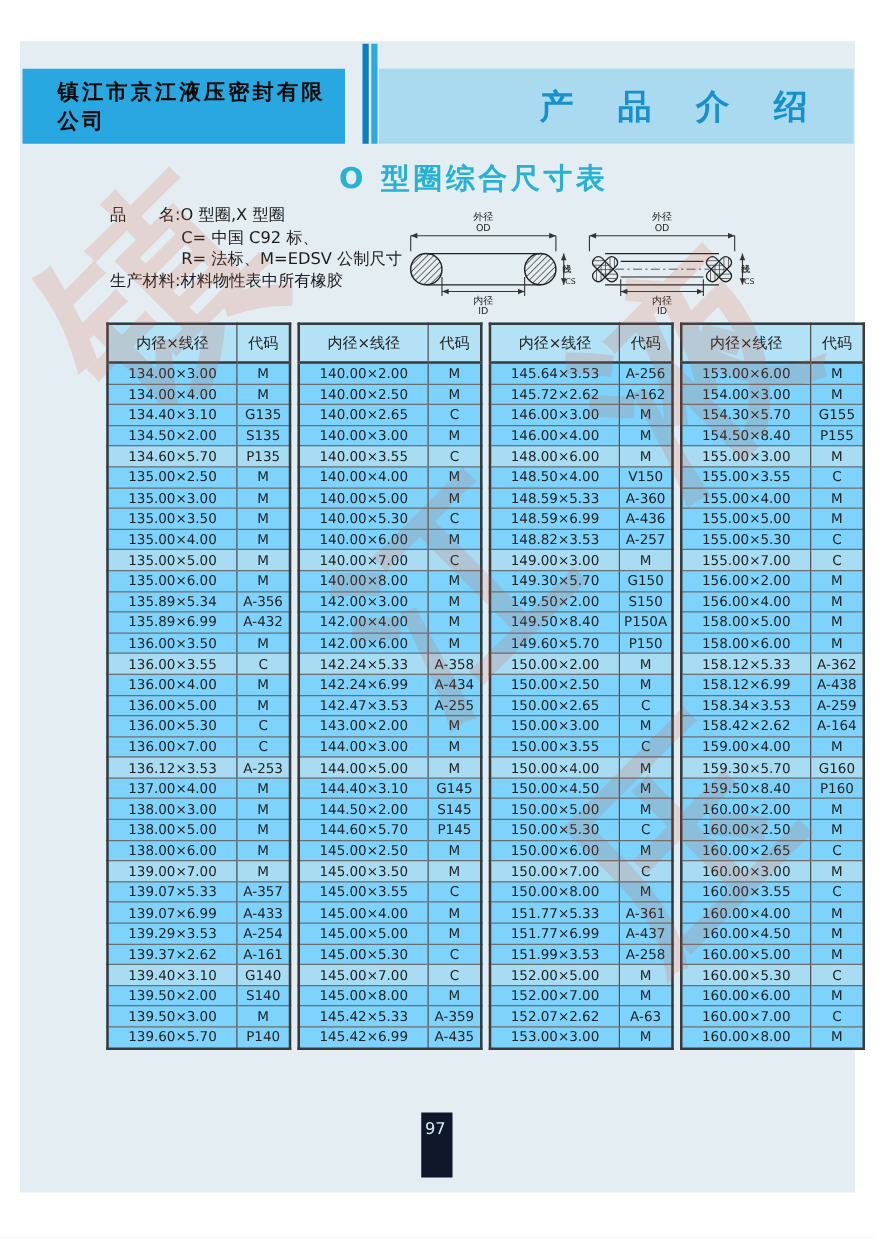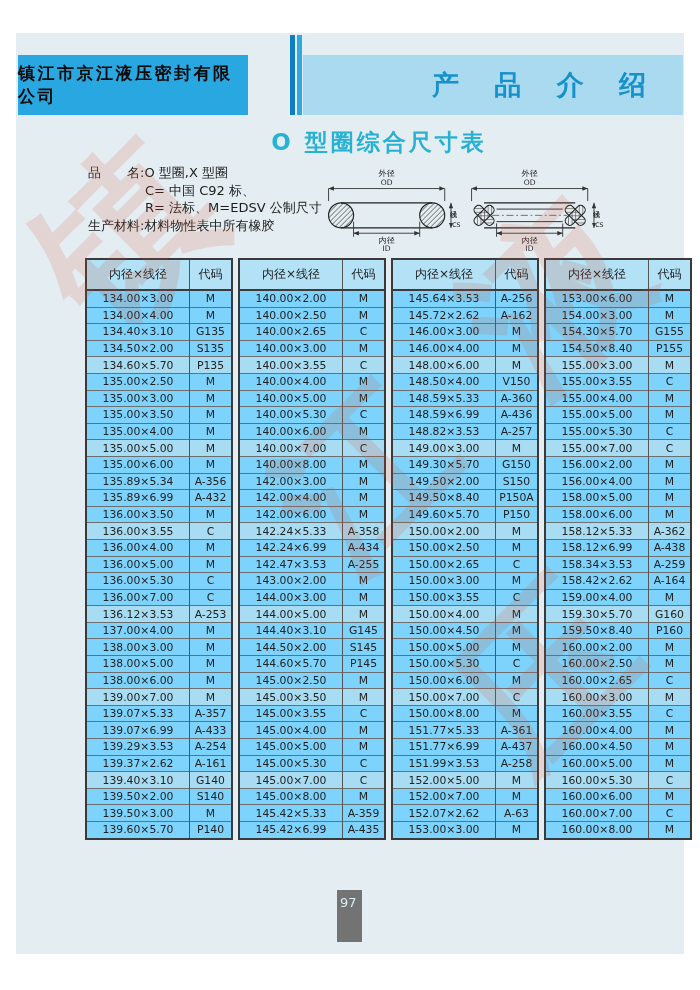--- a/index.html
+++ b/index.html
@@ -4,21 +4,21 @@
 <style>
   html,body{margin:0;padding:0;}
   body{
     width:700px;height:990px;position:relative;background:#ffffff;
     font-family:"DejaVu Sans","Liberation Sans",sans-serif;overflow:hidden;
   }
   .page-bg{position:absolute;left:16px;top:33px;width:668px;height:921px;background:#e4edf2;}
 
   
   .hdr-company{position:absolute;left:18px;top:55px;width:230px;height:60px;background:#29a7e0;
-    display:flex;align-items:center;justify-content:center;}
+    display:flex;align-items:center;justify-content:center;padding-left:28px;}
   .hdr-company span{font-size:17px;font-weight:bold;color:#0a0a0a;letter-spacing:2.5px;}
   .stripe{position:absolute;top:35px;height:80px;width:5px;}
   .s1{left:290px;background:#0d7ec1;}
   .s2{left:297px;background:#2fa9de;}
   .hdr-section{position:absolute;left:303px;top:55px;width:380px;height:60px;background:#aadaf0;
     display:flex;align-items:center;justify-content:center;padding-left:105px;box-sizing:border-box;}
   .hdr-section span{font-size:27px;font-weight:bold;color:#1791cc;letter-spacing:13px;white-space:nowrap;}
 
   .title{position:absolute;left:0;top:127px;width:700px;text-align:center;
     font-size:23px;font-weight:bold;color:#27b2d3;letter-spacing:3px;padding-left:29px;}
@@ -44,21 +44,21 @@
   table.dim tbody tr:nth-child(5n) td{background:#a8dcf2;}
 
   
   .wm{position:absolute;font-size:170px;font-weight:bold;color:rgba(210,80,50,0.16);
     transform:rotate(-45deg);pointer-events:none;z-index:9;line-height:1;}
   .wm1{left:40px;top:150px;}
   .wm2{left:280px;top:390px;}
   .wm3{left:470px;top:210px;}
   .wm4{left:460px;top:590px;}
 
-  .badge{position:absolute;left:337px;top:890px;width:25px;height:52px;background:#737373;
+  .badge{position:absolute;left:337px;top:890px;width:25px;height:52px;background:#0f172a;
     box-sizing:border-box;padding:2px 0 0 3px;z-index:3;}
   .badge span{font-size:13px;color:#d6ecf7;}
 </style>
 </head>
 <body>
 
 <div class="page-bg"></div>
 
 <div class="wm wm1">镇</div>
 <div class="wm wm2">江</div>

